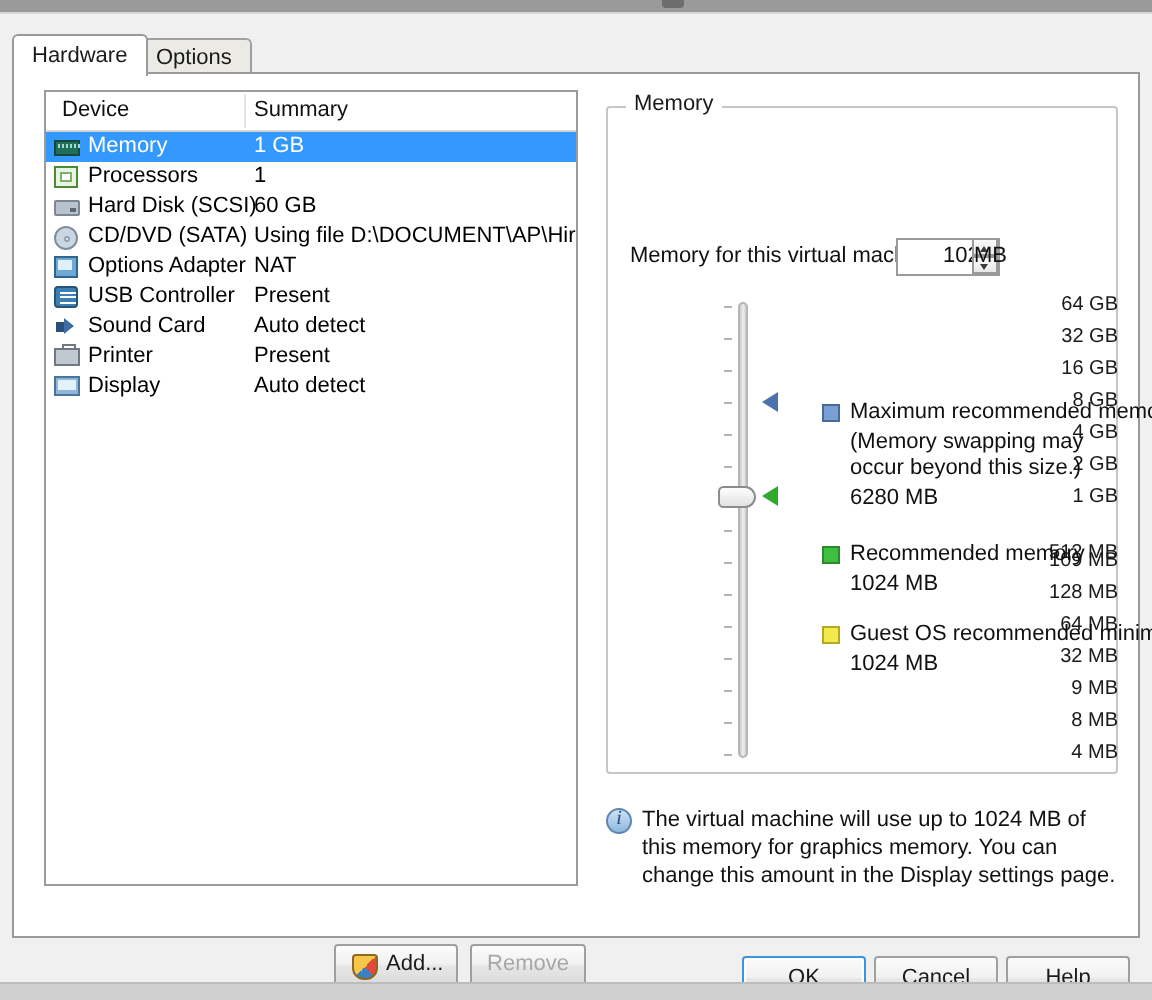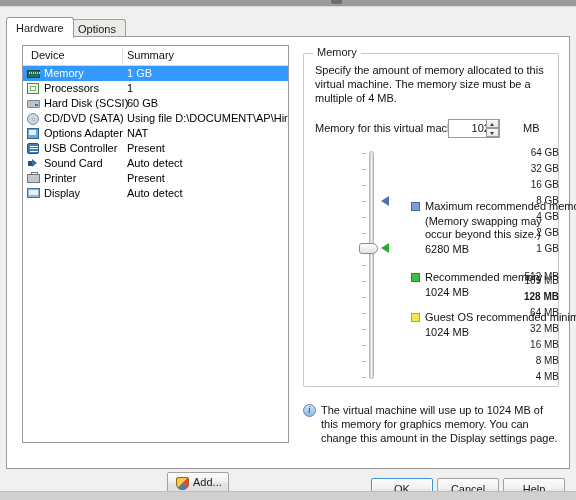--- a/index.html
+++ b/index.html
@@ -285,21 +285,21 @@
   }
   .spin-btn.up { top: 0; }
   .spin-btn.down { top: 9px; }
   .spin-arrow {
     position: absolute; left: 3px; width: 0; height: 0;
   }
   .spin-btn.up .spin-arrow { top: 3px; border-left:2.5px solid transparent; border-right:2.5px solid transparent; border-bottom:3px solid #3a3a3a; }
   .spin-btn.down .spin-arrow { top: 3px; border-left:2.5px solid transparent; border-right:2.5px solid transparent; border-top:3px solid #3a3a3a; }
   #mem-unit {
     position: absolute;
-    left: 516px; top: 85px;
+    left: 480px; top: 85px;
     font-size: 11px;
     color: #111111;
   }
 
   
   #scale { position: absolute; left: 296px; top: 110px; width: 256px; height: 240px; }
   .scale-label {
     position: absolute;
     right: 0;
     width: 56px;
@@ -497,25 +497,25 @@
             </span>
           <span class="dev-name">Display</span>
           <span class="dev-summary">Auto detect</span>
         </div>
       </div>
 
       <div class="list-btn" id="btn-add">
         <span id="shield-icon"></span>
         <span class="addlabel">Add...</span>
       </div>
+      <div class="list-btn" id="btn-remove">Remove</div>
 
       <div id="memory-group"></div>
       <div id="memory-group-title">Memory</div>
 
-      <div id="memory-desc">Specify the amount of memory allocated to this virtual machine. The memory size must be a multiple of 4 MB.</div>
 
       <div id="mem-field-label">Memory for this virtual machine:</div>
 
       <div id="mem-input-wrap">
         <input id="mem-input" type="text" value="1024" style="">
       </div>
       <div id="mem-spin">
         <div class="spin-btn up">
           <span class="spin-arrow"></span>
         </div>
@@ -530,24 +530,24 @@
 
         <div class="scale-label" style="top:0px;">64 GB</div>
         <div class="scale-label" style="top:16px;">32 GB</div>
         <div class="scale-label" style="top:32px;">16 GB</div>
         <div class="scale-label" style="top:48px;">8 GB</div>
         <div class="scale-label" style="top:64px;">4 GB</div>
         <div class="scale-label" style="top:80px;">2 GB</div>
         <div class="scale-label" style="top:96px;">1 GB</div>
         <div class="scale-label" style="top:112px;margin-top:12px;">512 MB</div>
         <div class="scale-label" style="top:128px;">109 MB</div>
-        <div class="scale-label" style="top:144px;font-weight:bold;">128 MB</div>
+        <div class="scale-label" style="top:144px;">128 MB</div>
         <div class="scale-label" style="top:160px;">64 MB</div>
         <div class="scale-label" style="top:176px;">32 MB</div>
-        <div class="scale-label" style="top:192px;">16 MB</div>
+        <div class="scale-label" style="top:192px;">9 MB</div>
         <div class="scale-label" style="top:208px;">8 MB</div>
         <div class="scale-label" style="top:224px;">4 MB</div>
 
         <div class="scale-tick" style="left:59px; top:6px;"></div>
         <div class="scale-tick" style="left:59px; top:22px;"></div>
         <div class="scale-tick" style="left:59px; top:38px;"></div>
         <div class="scale-tick" style="left:59px; top:54px;"></div>
         <div class="scale-tick" style="left:59px; top:70px;"></div>
         <div class="scale-tick" style="left:59px; top:86px;"></div>
         <div class="scale-tick" style="left:59px; top:102px;"></div>

